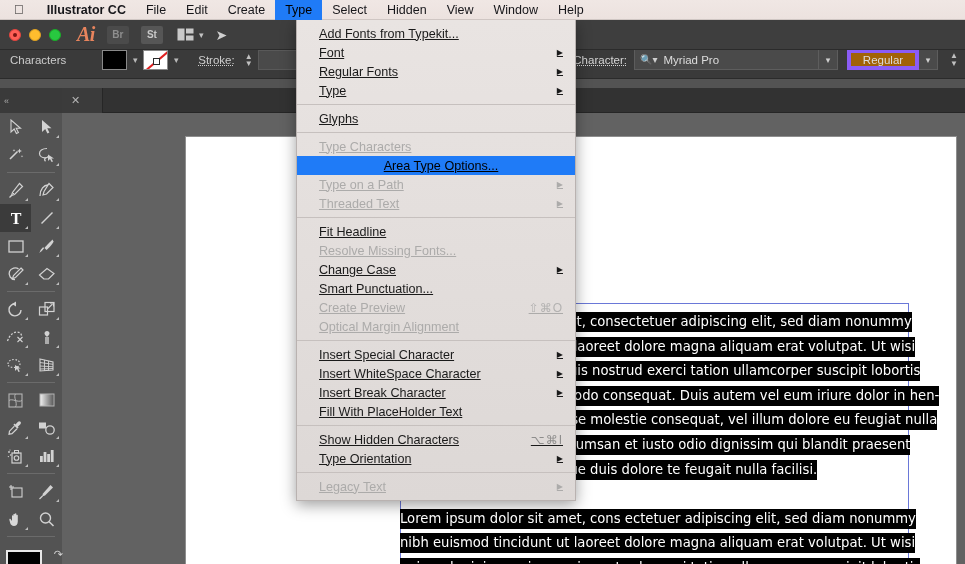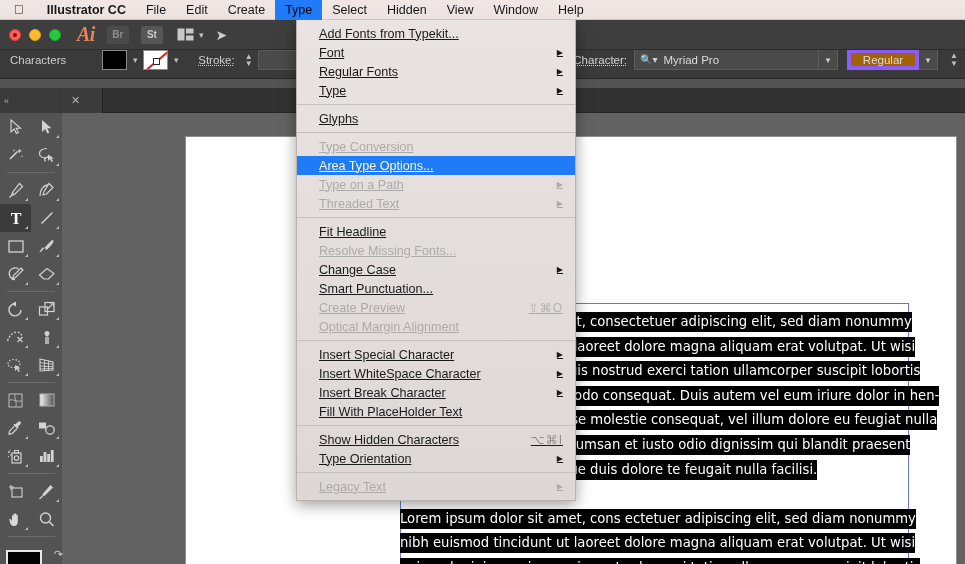--- a/index.html
+++ b/index.html
@@ -167,21 +167,21 @@
     z-index: 50;
     padding: 4px 0 4px 0;
     font-size: 12.6px;
     color: #1a1a1a;
   }
   .mi {
     height: 19px; display: flex; align-items: center;
     padding: 0 12px 0 22px; position: relative; white-space: nowrap; text-decoration: underline;
   }
   .mi.dim { color: #acabaa; }
-  .mi.hl { background: #1f7bf7; color: #fef9c3; }
+  .mi.hl { background: #1f7bf7; color: #000000; justify-content: center; }
   .mi .arr { margin-left: auto; font-size: 8px; line-height: 1; }
   .mi .sc { margin-left: auto; font-size: 12px; color: #8e8d8c; letter-spacing: 1px; }
   .mi.dim .sc { color: #b3b2b1; }
   .msep { height: 1px; background: #c6c0be; margin: 4px 0 4px 0; }
 </style>
 </head>
 <body>
 
 <div id="app">
 
@@ -534,21 +534,21 @@
         <div class="mi">
           <span>Type</span>
           <span class="arr">▶</span>
         </div>
         <div class="msep"></div>
         <div class="mi">
           <span>Glyphs</span>
         </div>
         <div class="msep"></div>
         <div class="mi dim">
-          <span>Type Conversion</span>
+          <span>Type Characters</span>
         </div>
         <div class="mi hl">
           <span>Area Type Options...</span>
         </div>
         <div class="mi dim">
           <span>Type on a Path</span>
           <span class="arr">▶</span>
         </div>
         <div class="mi dim">
           <span>Threaded Text</span>

